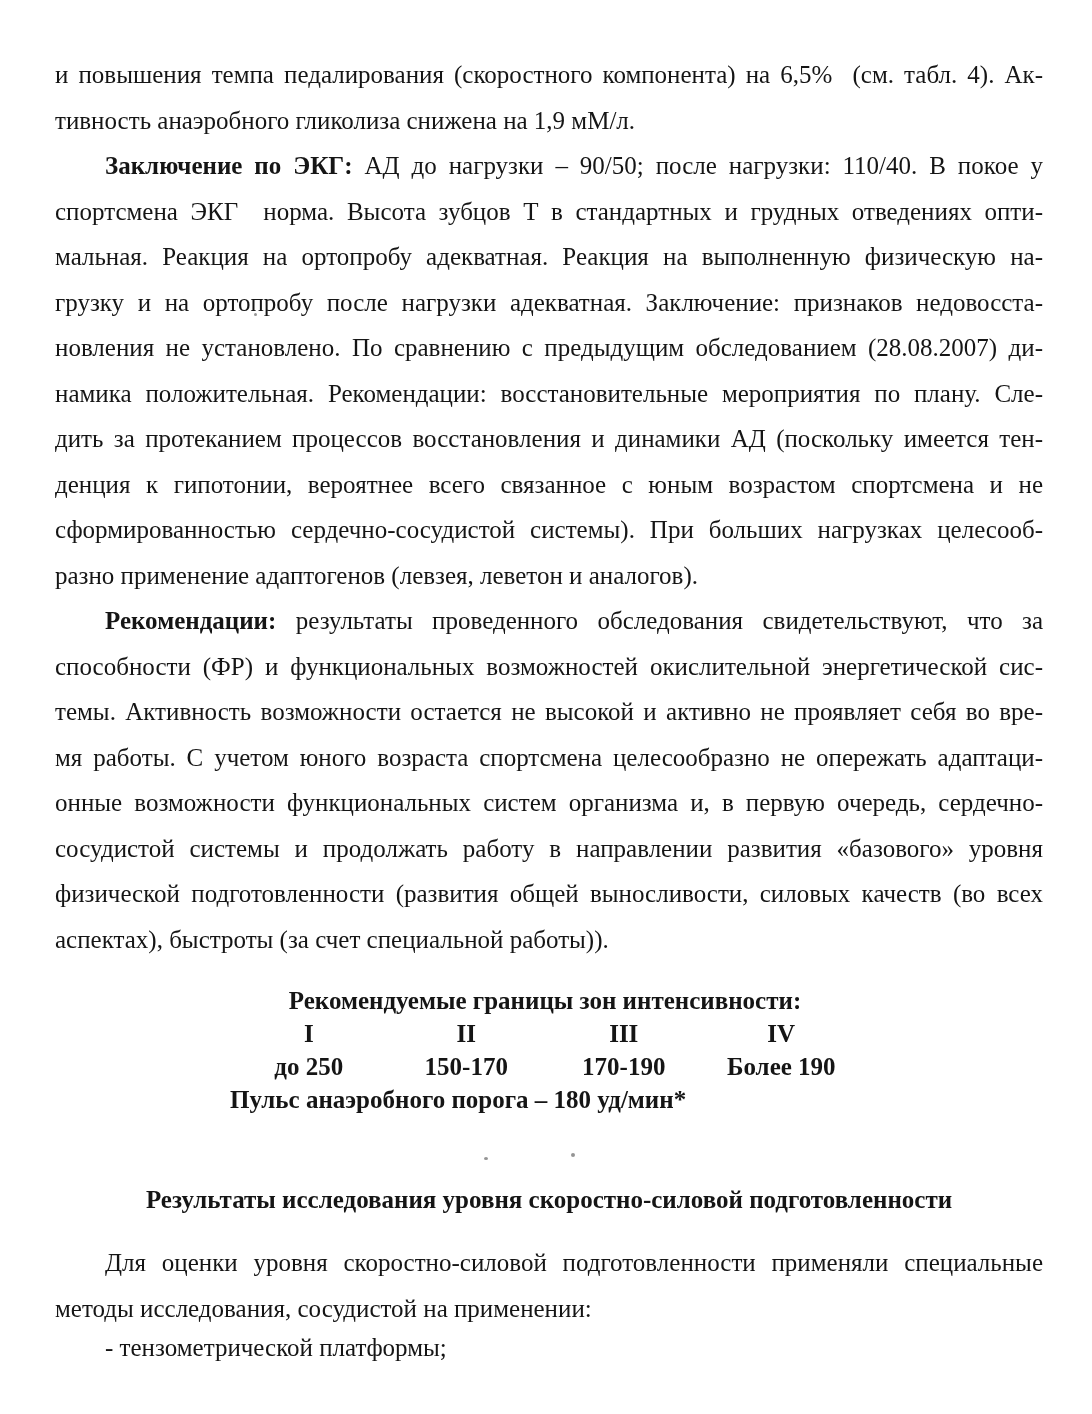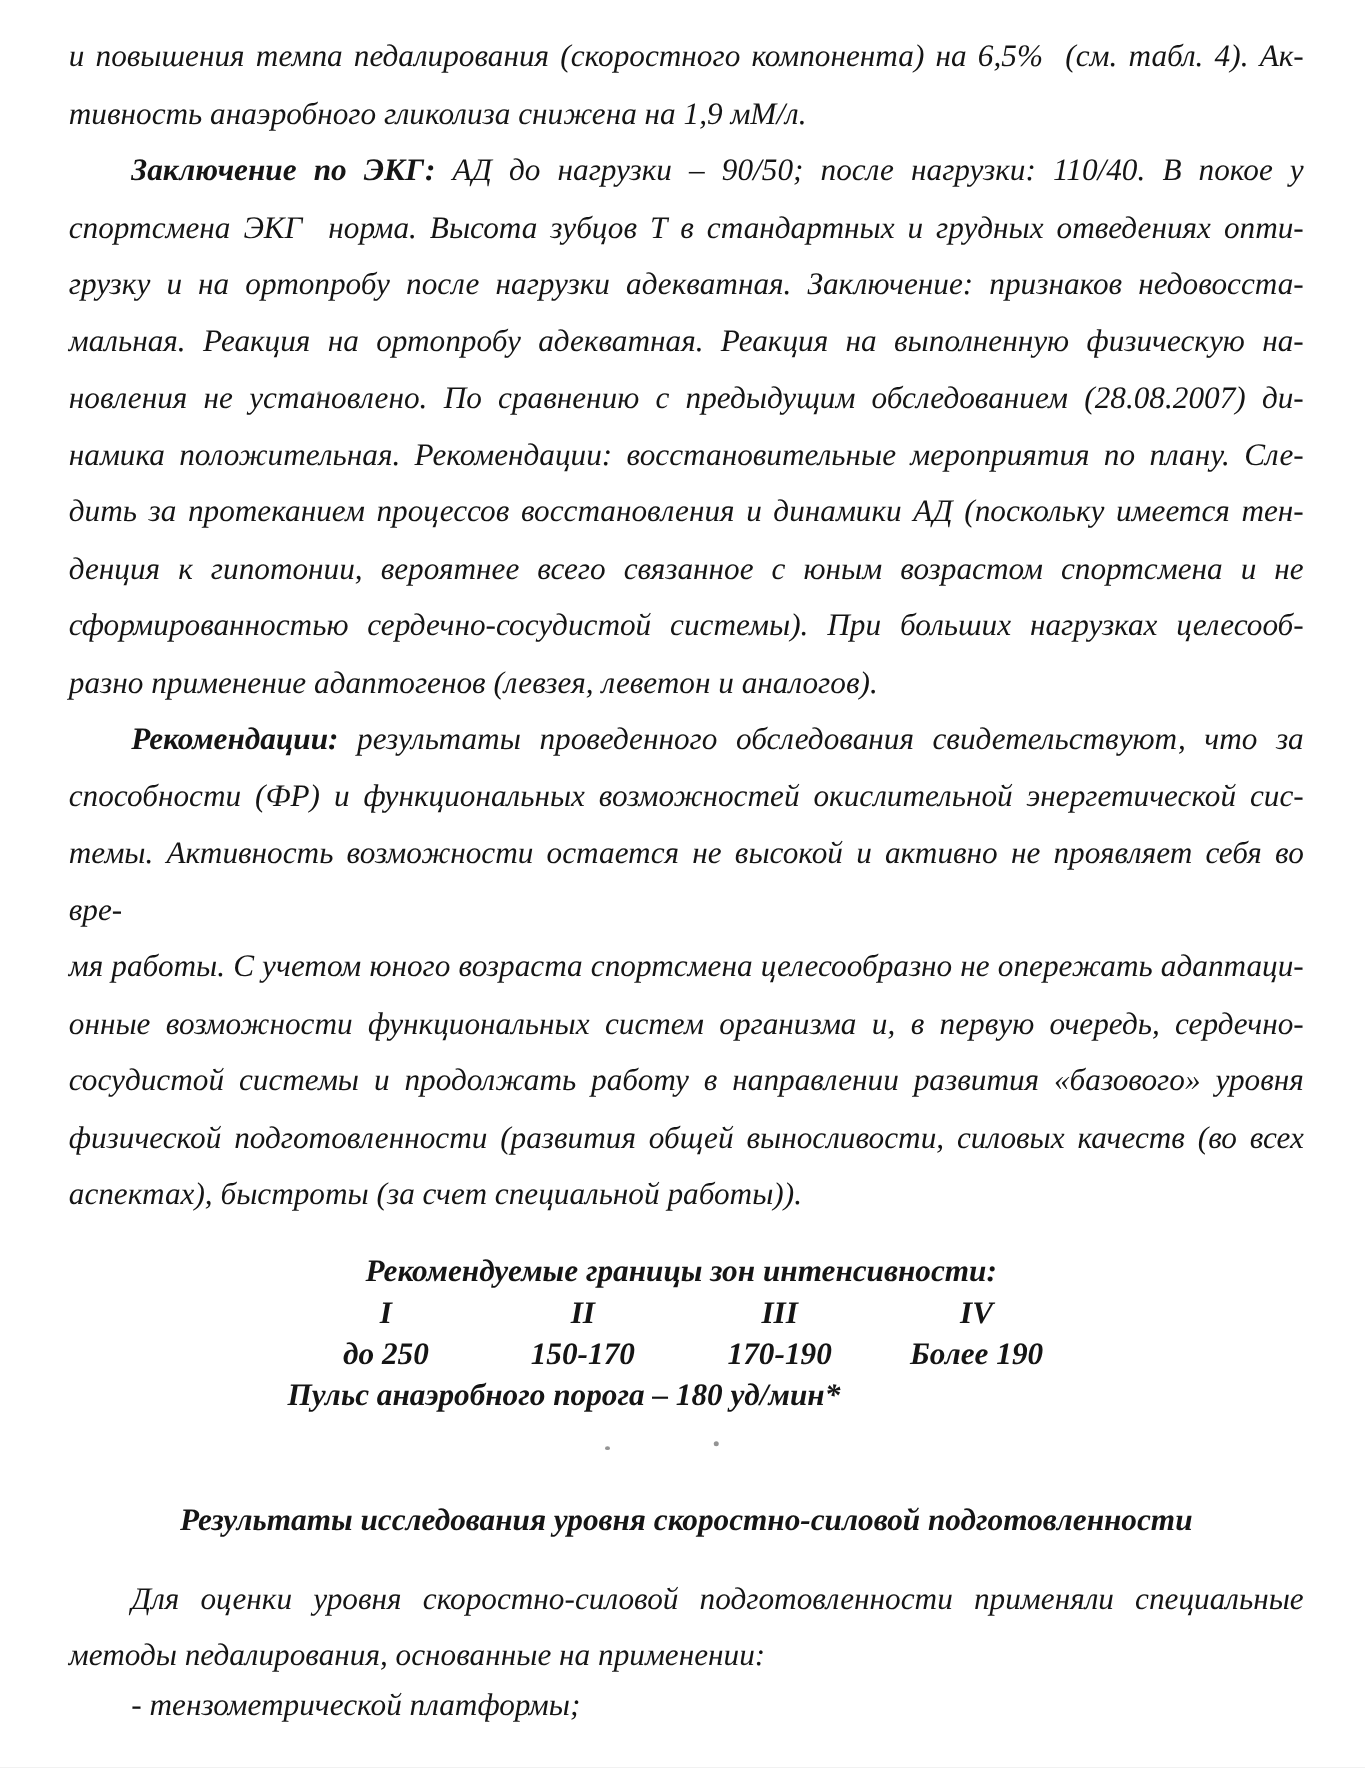--- a/index.html
+++ b/index.html
@@ -6,21 +6,21 @@
   .page {
     position: relative;
     width: 1092px;
     height: 1414px;
     margin: 0 auto;
     background: #ffffff;
     overflow: hidden;
     font-family: "Liberation Serif", serif;
     color: #151515;
   }
-  .doc { padding: 23px 49px 0 55px; font-style: italic; }
+  .doc { padding: 52px 49px 0 55px; }
 
   
   .bline {
     font-size: 25px;
     line-height: 45.5px;
     text-align: justify;
     text-align-last: justify;
     -moz-text-align-last: justify;
   }
   .bline.end {
@@ -72,22 +72,22 @@
   <div class="doc">
 
     <div>
       <div class="bline">и повышения темпа педалирования (скоростного компонента) на 6,5%&nbsp; (см. табл. 4). Ак-</div>
       <div class="bline end">тивность анаэробного гликолиза снижена на 1,9 мМ/л.</div>
     </div>
 
     <div>
       <div class="bline indent"><b class="lead">Заключение по ЭКГ:</b><span> АД до нагрузки – 90/50; после нагрузки: 110/40. В покое у</span></div>
       <div class="bline">спортсмена ЭКГ&nbsp; норма. Высота зубцов Т в стандартных и грудных отведениях опти-</div>
+      <div class="bline">мальная. Реакция на ортопробу адекватная. Реакция на выполненную физическую на-</div>
       <div class="bline">грузку и на ортопробу после нагрузки адекватная. Заключение: признаков недовосста-</div>
-      <div class="bline">мальная. Реакция на ортопробу адекватная. Реакция на выполненную физическую на-</div>
       <div class="bline">новления не установлено. По сравнению с предыдущим обследованием (28.08.2007) ди-</div>
       <div class="bline">намика положительная. Рекомендации: восстановительные мероприятия по плану. Сле-</div>
       <div class="bline">дить за протеканием процессов восстановления и динамики АД (поскольку имеется тен-</div>
       <div class="bline">денция к гипотонии, вероятнее всего связанное с юным возрастом спортсмена и не</div>
       <div class="bline">сформированностью сердечно-сосудистой системы). При больших нагрузках целесооб-</div>
       <div class="bline end">разно применение адаптогенов (левзея, леветон и аналогов).</div>
     </div>
 
     <div>
       <div class="bline indent"><b class="lead">Рекомендации:</b><span> результаты проведенного обследования свидетельствуют, что за</span></div>
@@ -114,21 +114,21 @@
         <span class="z-cell">170-190</span>
         <span class="z-cell">Более 190</span>
       </div>
       <div class="z-note">Пульс анаэробного порога – 180 уд/мин*</div>
     </div>
 
     <div class="heading">Результаты исследования уровня скоростно-силовой подготовленности</div>
 
     <div class="para-d">
       <div class="bline indent">Для оценки уровня скоростно-силовой подготовленности применяли специальные</div>
-      <div class="bline end">методы педалирования, основанные на применении:</div>
+      <div class="bline end">методы исследования, сосудистой на применении:</div>
     </div>
 
     <div class="bline end indent list-line">- тензометрической платформы;</div>
 
   </div>
 
   <div class="speck speck-1"></div>
   <div class="speck speck-2"></div>
   <div class="speck speck-3"></div>
 </div>

